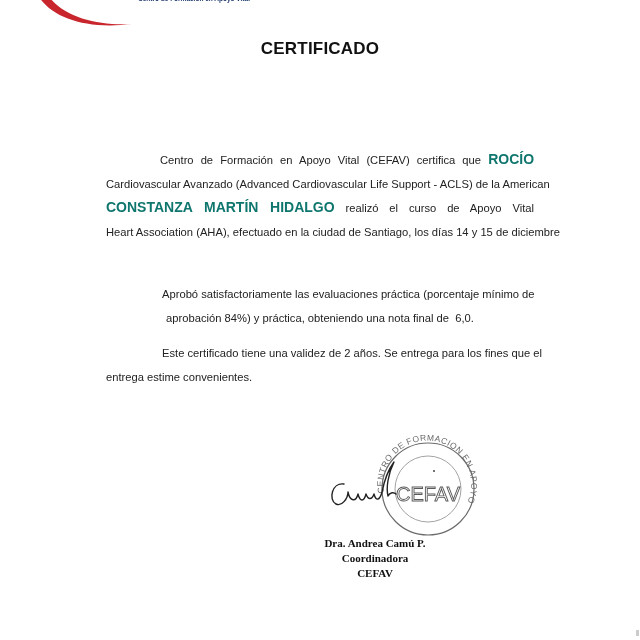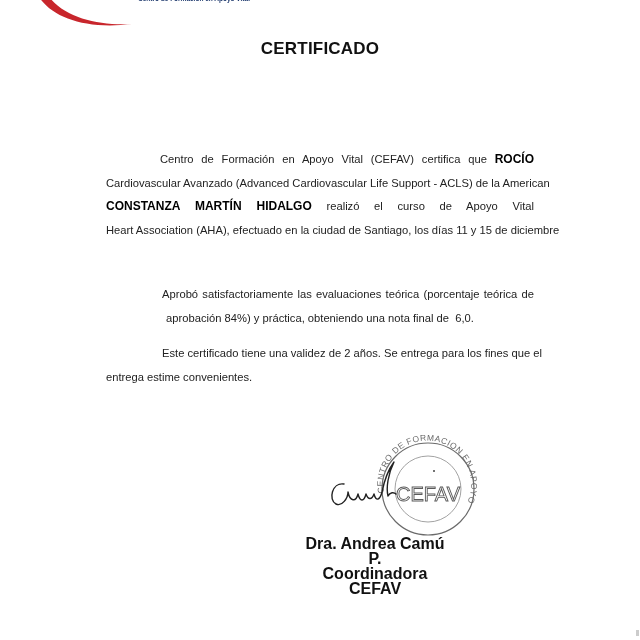--- a/index.html
+++ b/index.html
@@ -10,27 +10,27 @@
                font-weight:bold; font-size:44px; color:#1f3a6e; letter-spacing:1px; line-height:44px; }
   .logo-sub { position:absolute; left:108px; top:17px; font-size:6.5px; font-weight:bold; color:#1f3a6e;
               white-space:nowrap; }
   .title { position:absolute; left:0; width:640px; top:39px; text-align:center;
            font-weight:bold; font-size:17px; color:#111; letter-spacing:0.2px; }
   .para { position:absolute; left:106px; width:428px; font-size:11.2px; line-height:23.5px; color:#222; }
   .p1 { top:148px; }
   .line { display:block; white-space:nowrap; }
   .just { text-align:justify; text-align-last:justify; }
   .indent { padding-left:56px; }
-  .name { font-weight:bold; font-size:12px; color:#000000; }
+  .name { font-weight:bold; font-size:14px; color:#0f766e; }
   .p2 { top:283px; }
   .p3 { top:342px; }
   .stamp { position:absolute; left:370px; top:435px; width:112px; height:104px; }
   .signature { position:absolute; left:326px; top:458px; width:90px; height:60px; }
   .signer { position:absolute; left:300px; width:150px; top:536px; text-align:center;
-            font-weight:bold; font-size:16px; line-height:15px; color:#111; }
+            font-weight:bold; font-size:11px; line-height:15px; color:#111;font-family:Liberation Serif, serif; }
   .edge-mark { position:absolute; width:3px; height:6px; background:#ccc; }
 </style>
 </head>
 <body>
 
 <div class="logo">
   <svg width="200" height="50" viewBox="0 0 200 50" style="position:absolute;left:0;top:0;">
     <path d="M6,14 C18,38 52,52 102,46 C70,48 36,40 20,20 Z" fill="#c8262c"></path>
   </svg>
   <div class="logo-word">CEFAV</div>
@@ -42,25 +42,25 @@
 <div class="para p1">
   <span class="line just" style="padding-left:54px;">
     <span>Centro de Formación en Apoyo Vital (CEFAV) certifica que</span>
     <span class="name">ROCÍO</span>
   </span>
   <span class="line just">Cardiovascular Avanzado (Advanced Cardiovascular Life Support - ACLS) de la American</span>
   <span class="line just">
     <span class="name">CONSTANZA MARTÍN HIDALGO</span>
     <span>realizó el curso de Apoyo Vital</span>
   </span>
-  <span class="line just">Heart Association (AHA), efectuado en la ciudad de Santiago, los días 11 y 15 de diciembre</span>
+  <span class="line just">Heart Association (AHA), efectuado en la ciudad de Santiago, los días 14 y 15 de diciembre</span>
 </div>
 
 <div class="para p2">
-  <span class="line just indent">Aprobó satisfactoriamente las evaluaciones teórica (porcentaje teórica de</span>
+  <span class="line just indent">Aprobó satisfactoriamente las evaluaciones práctica (porcentaje mínimo de</span>
   <span class="line" style="white-space:pre;text-align:center;">aprobación 84%) y práctica, obteniendo una nota final de  6,0.</span>
 </div>
 
 <div class="para p3">
   <span class="line just indent">Este certificado tiene una validez de 2 años. Se entrega para los fines que el</span>
   <span class="line">entrega estime convenientes.</span>
 </div>
 
 <svg class="stamp" viewBox="0 0 112 104">
   <defs>

